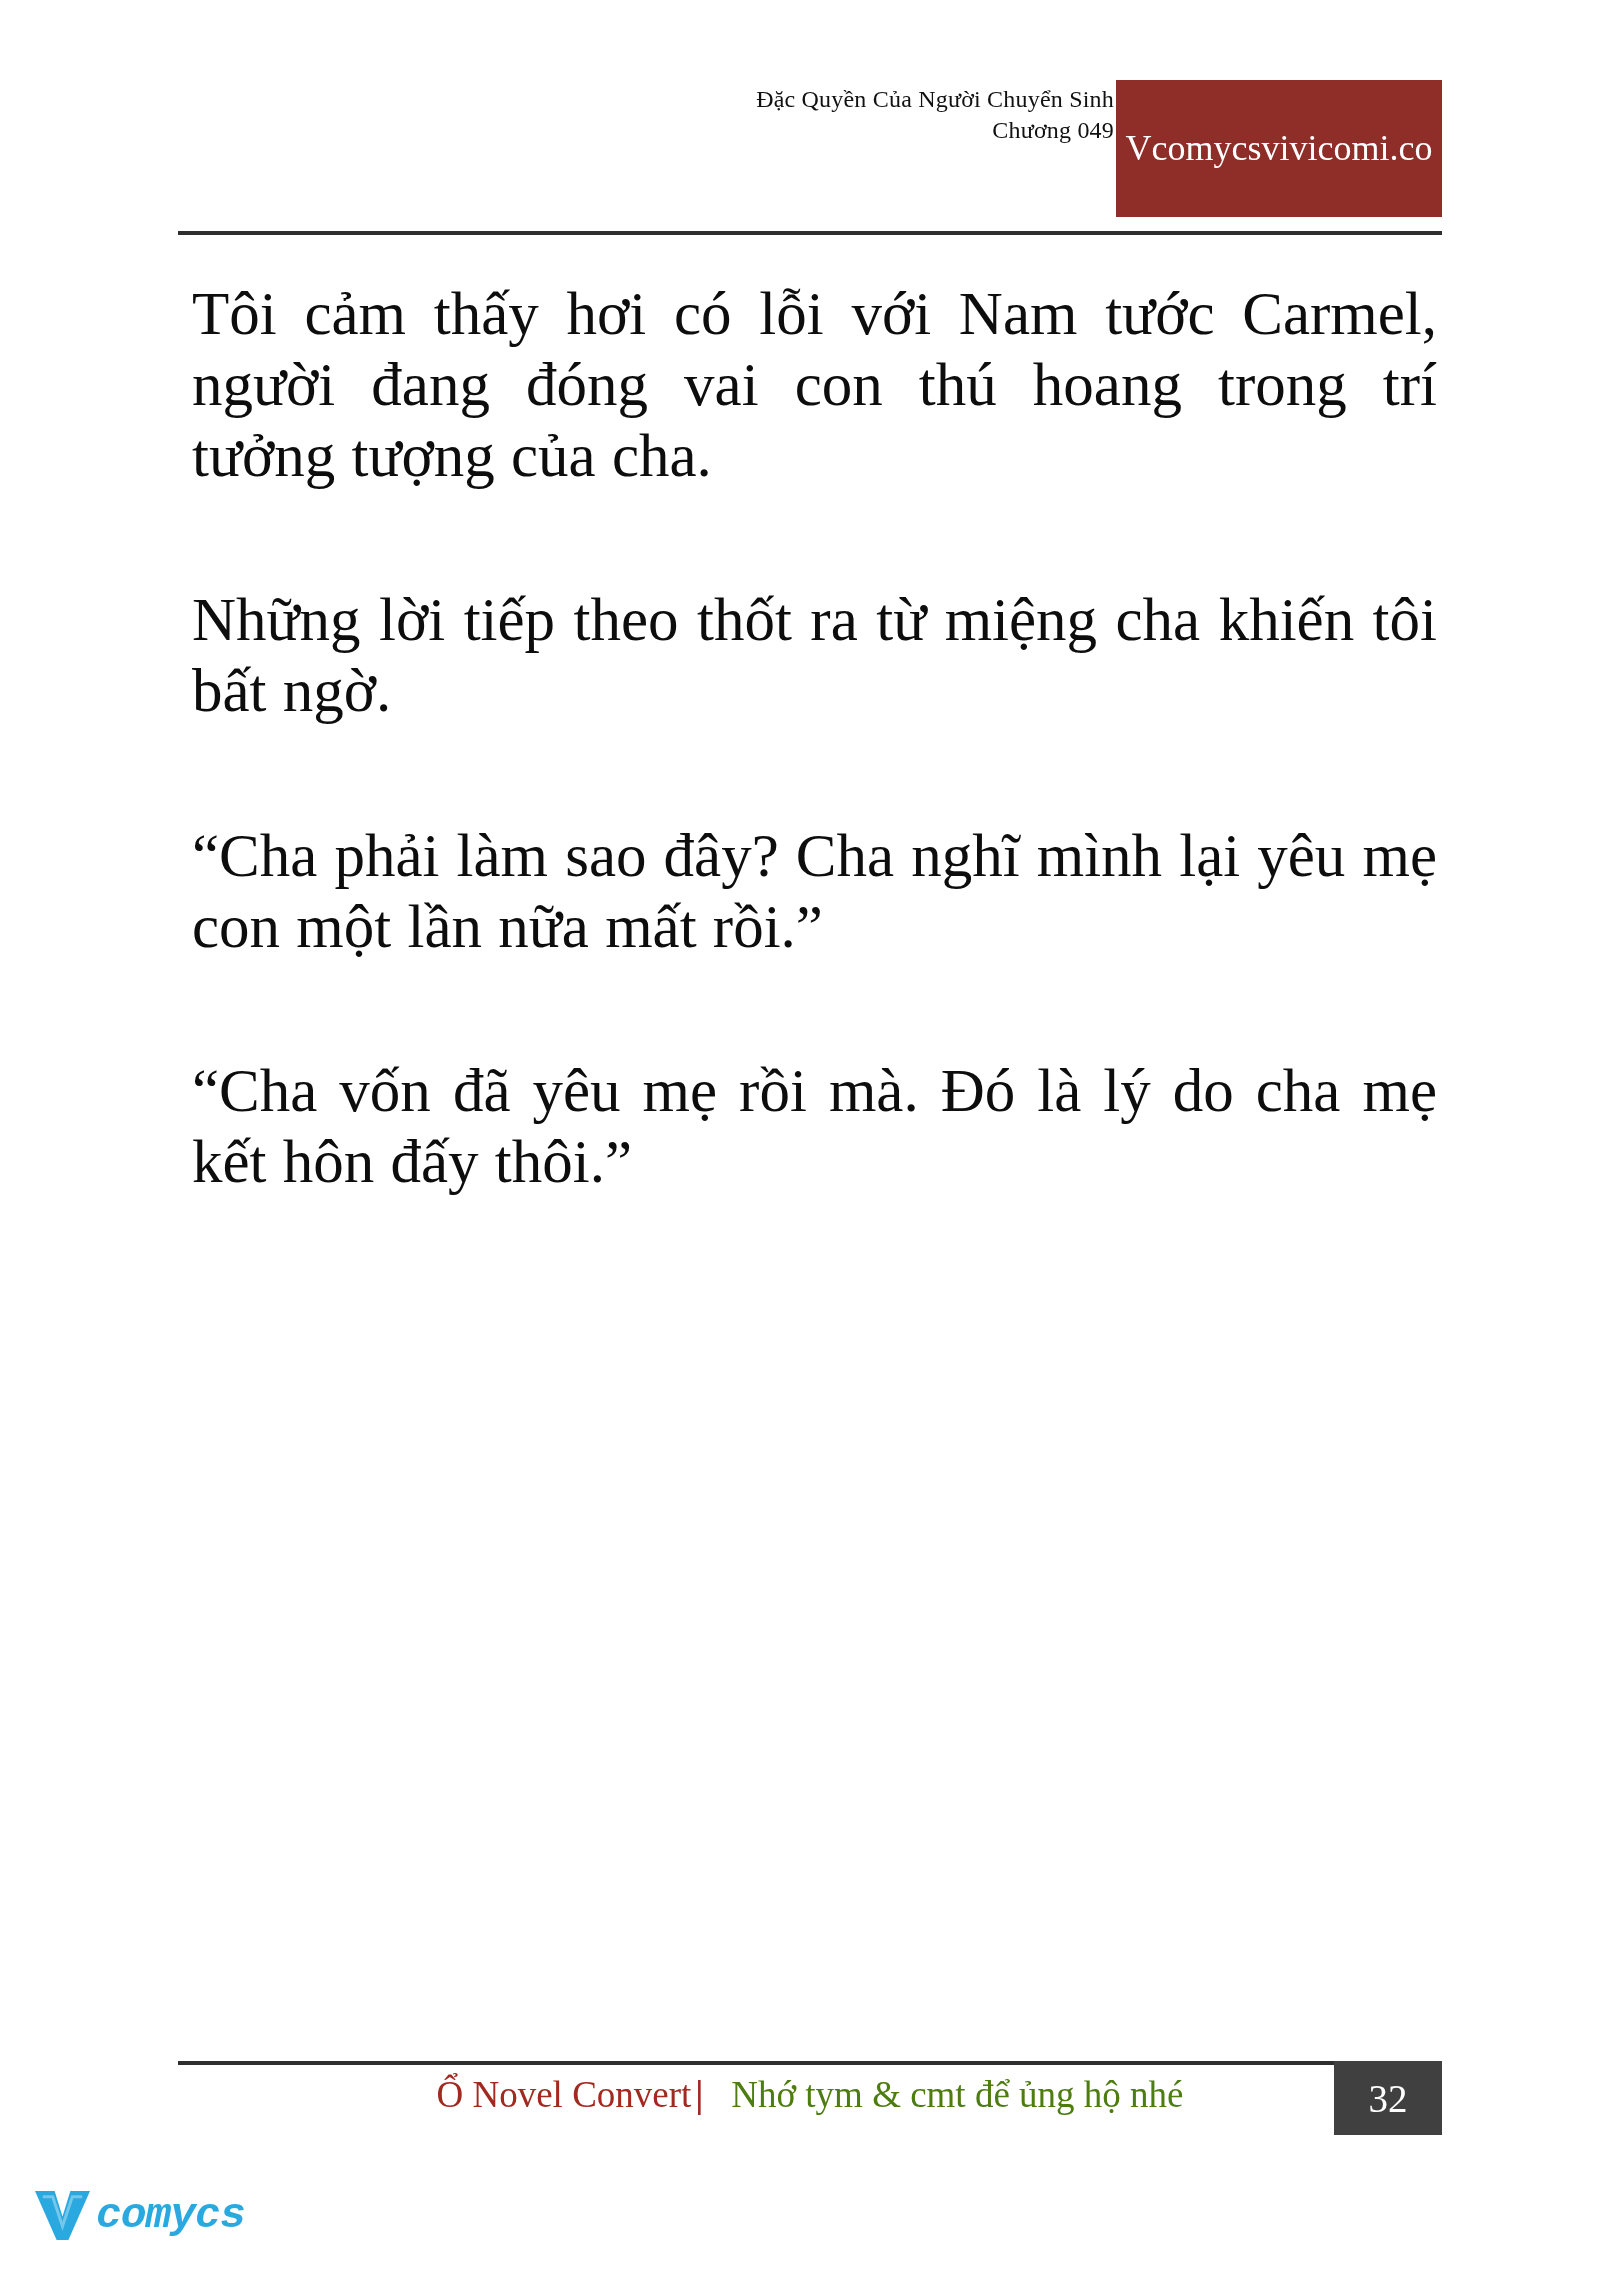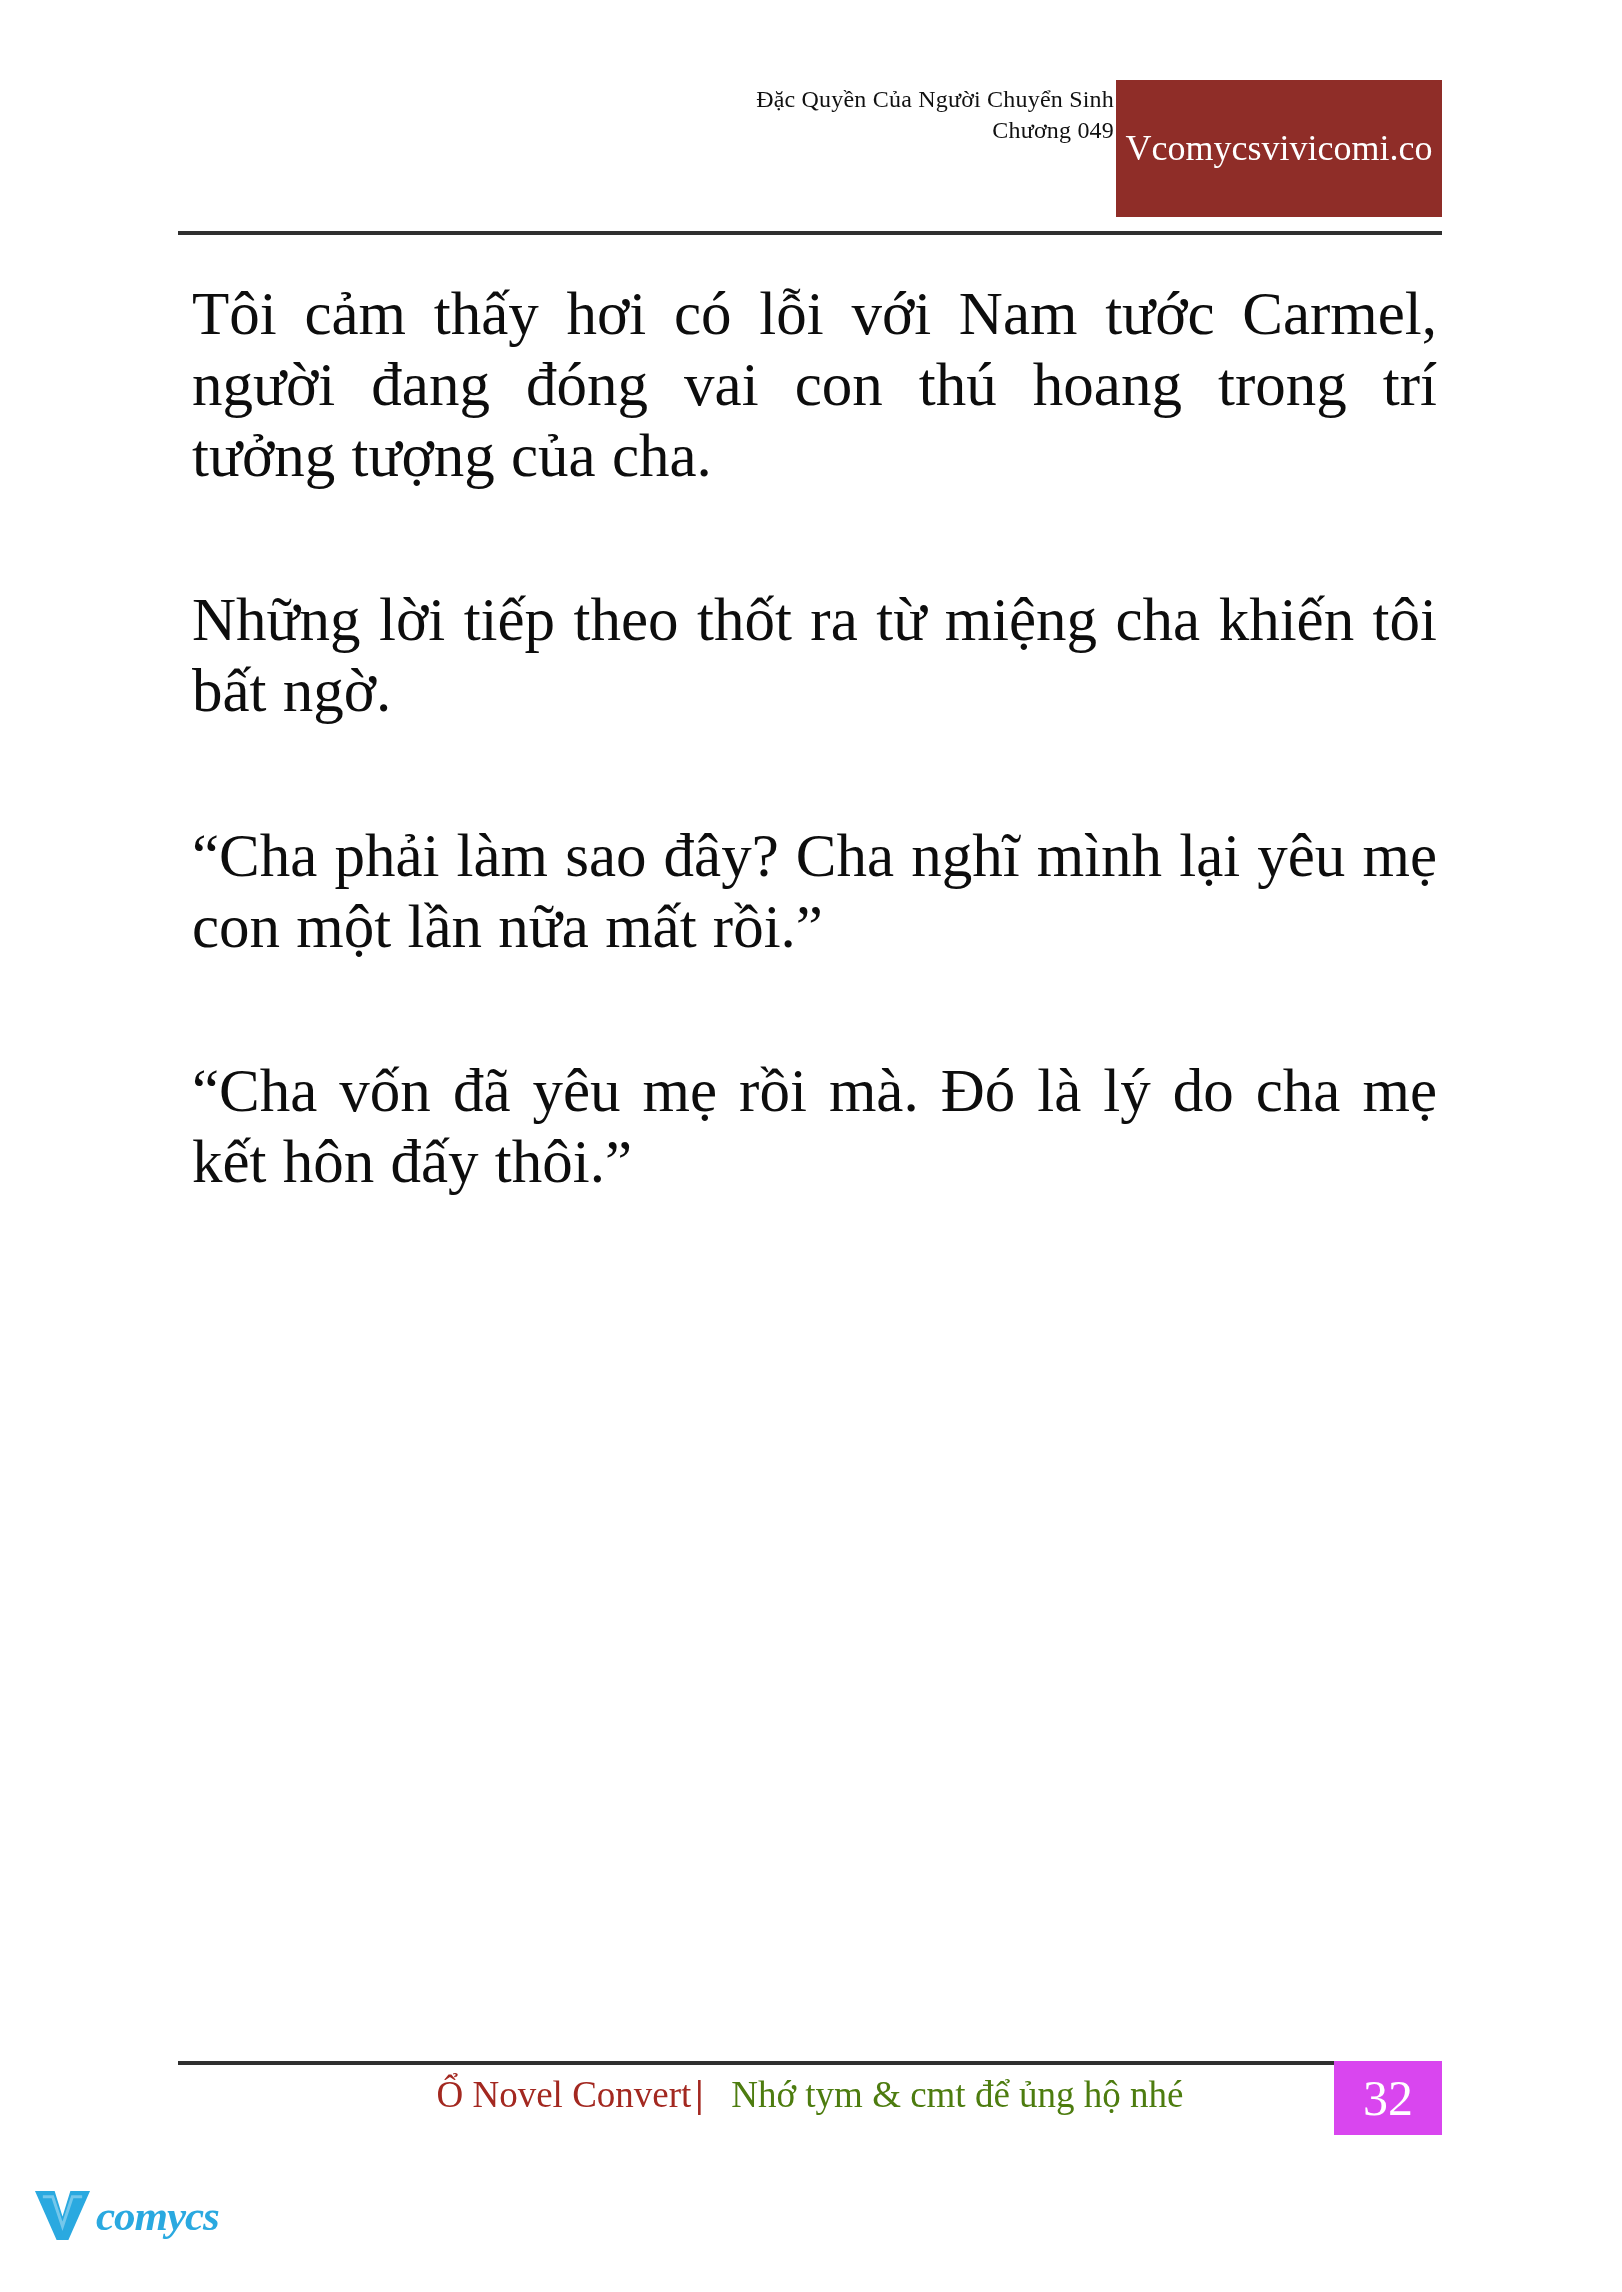--- a/index.html
+++ b/index.html
@@ -128,23 +128,23 @@
   .footer-note {
     color: #4d7c0f;
     margin-left: 24px;
   }
   .page-number-box {
     position: absolute;
     right: 0;
     top: -3.9px;
     width: 108px;
     height: 74px;
-    background: #d946ef;
+    background: #404040;
     color: #ffffff;
-    font-size: 50px;
+    font-size: 39px;
     display: flex;
     align-items: center;
     justify-content: center;
   }
 
   
   .watermark {
     position: absolute;
     left: 33px;
     top: 2176px;
@@ -153,21 +153,21 @@
     display: flex;
     align-items: center;
   }
   .wm-v {
     width: 59px;
     height: 57px;
     position: relative;
     margin-right: 3.9px;
   }
   .wm-text {
-    font-family: Liberation Serif, serif;
+    font-family: Liberation Mono, monospace;
     font-weight: bold;
     font-style: italic;
     font-size: 43px;
     color: #2aa9e0;
     letter-spacing: -1px;
   }
 </style>
 </head>
 <body>
 

